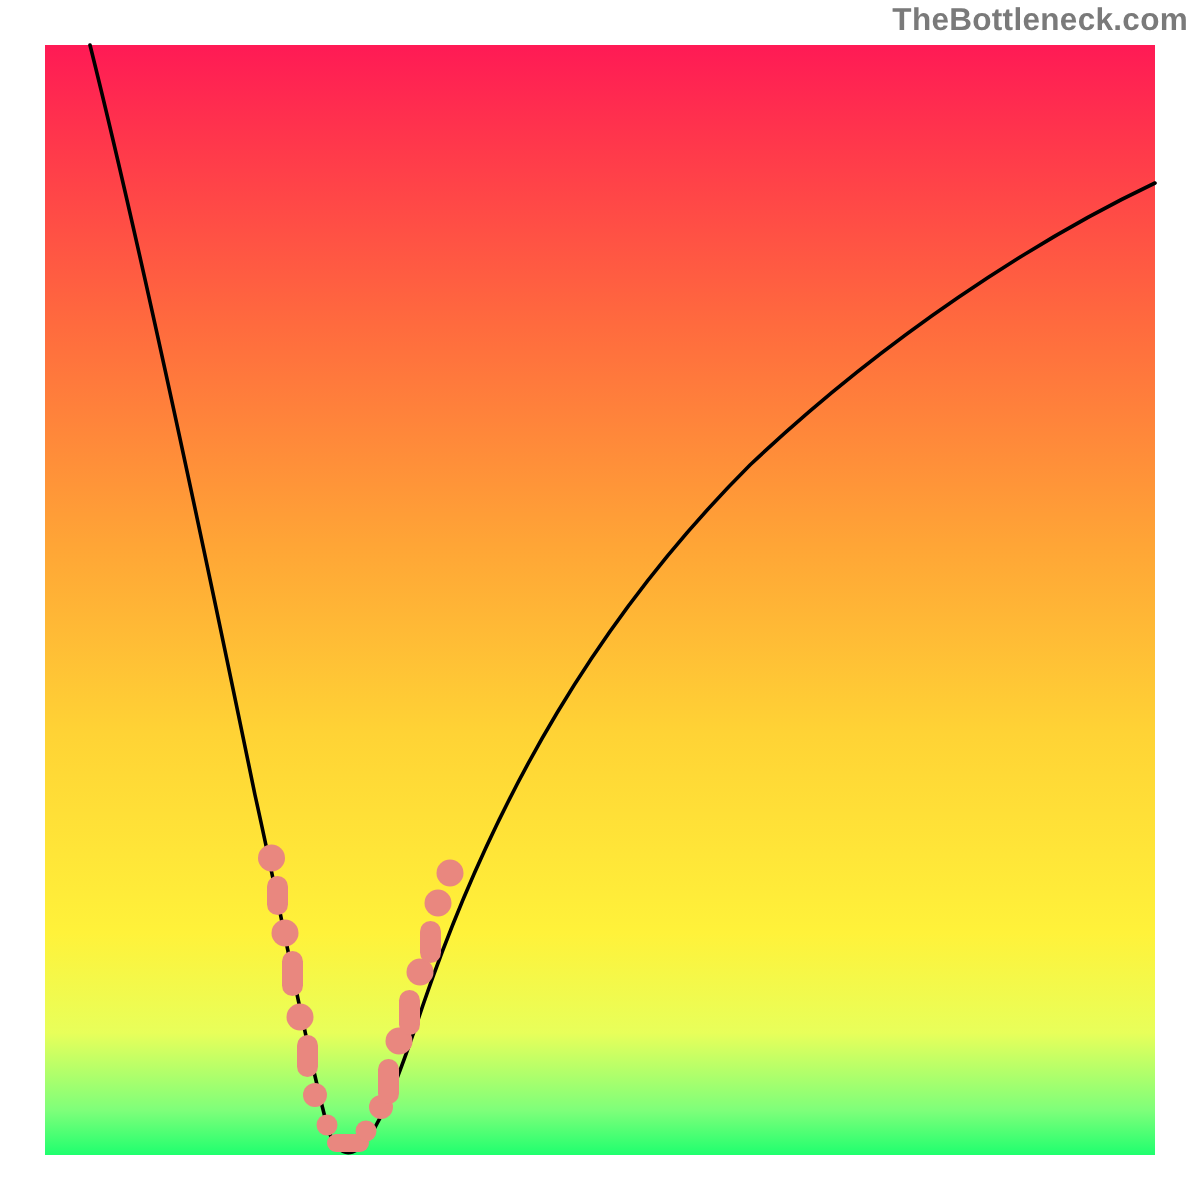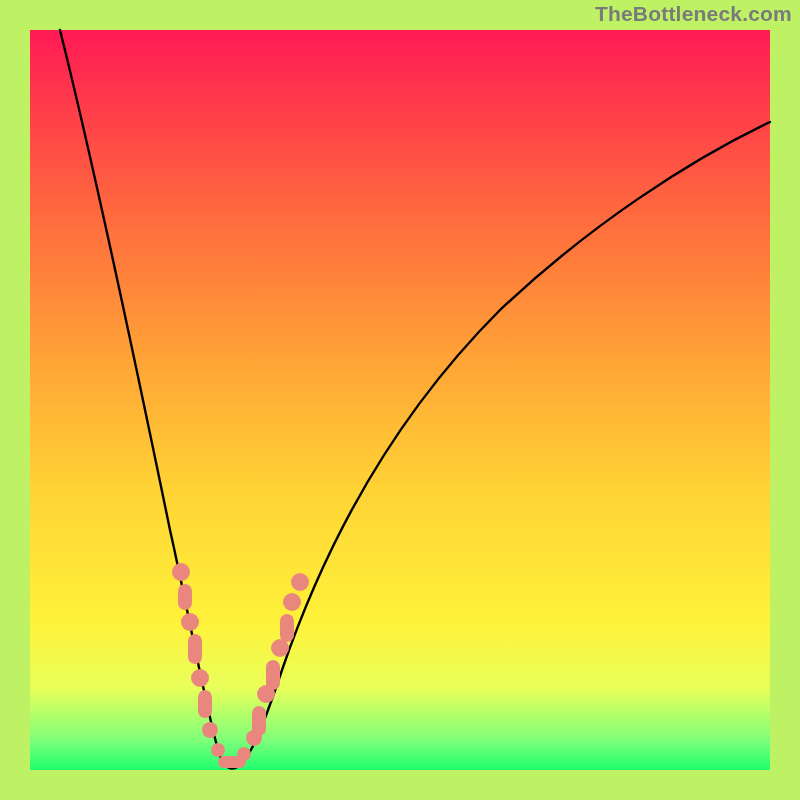--- a/index.html
+++ b/index.html
@@ -10,21 +10,21 @@
     overflow: hidden;
     background: #000;
     font-family: Arial, Helvetica, sans-serif;
   }
   .frame {
     position: absolute;
     top: 0;
     left: 0;
     width: 800px;
     height: 800px;
-    background: #bef264;
+    background: #ffffff;
   }
   .plot-area {
     position: absolute;
     top: 30px;
     left: 30px;
     width: 740px;
     height: 740px;
     background: linear-gradient(to bottom,
       #ff1a55 0%,
       #ff3b4a 10%,

